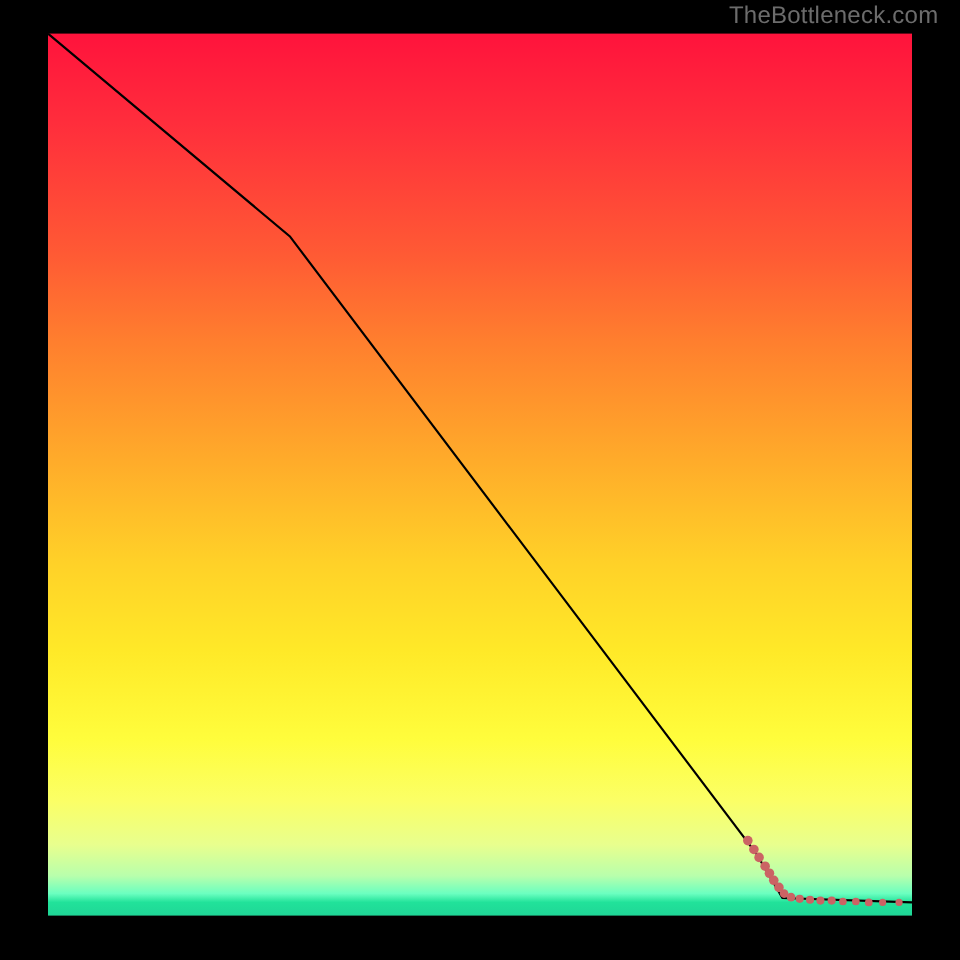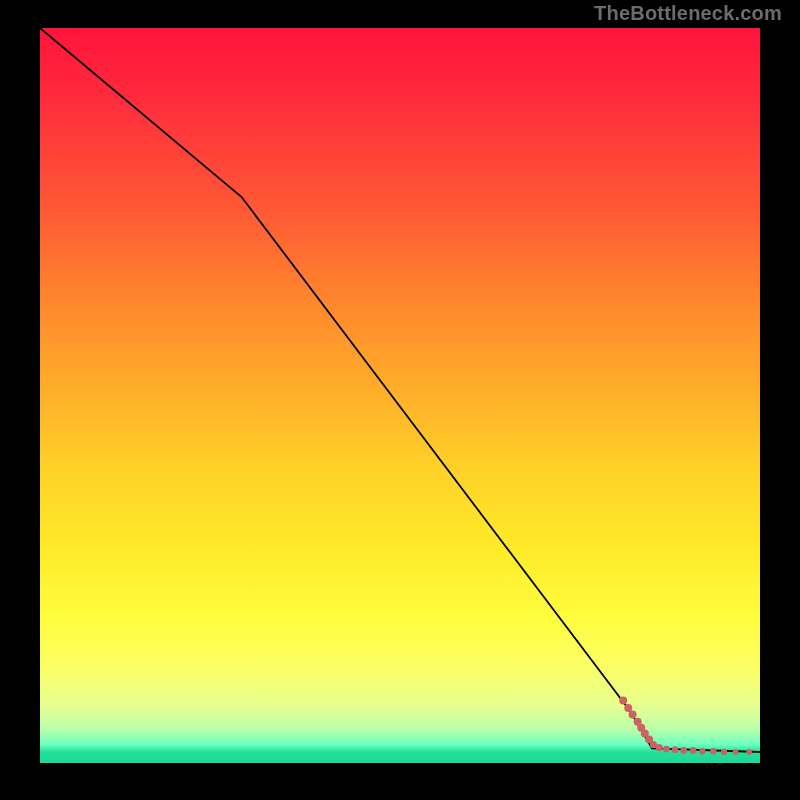--- a/index.html
+++ b/index.html
@@ -16,21 +16,21 @@
     width: 800px;
     height: 800px;
     background: #000000;
   }
   .watermark {
     position: absolute;
     top: 2px;
     right: 18px;
     color: #6c6c6c;
     font-size: 20px;
-    font-weight: 700;
+    font-weight: 400;
     letter-spacing: 0.2px;
   }
   .plot-area {
     position: absolute;
     left: 40px;
     top: 28px;
     width: 720px;
     height: 735px;
     
     background: linear-gradient(

